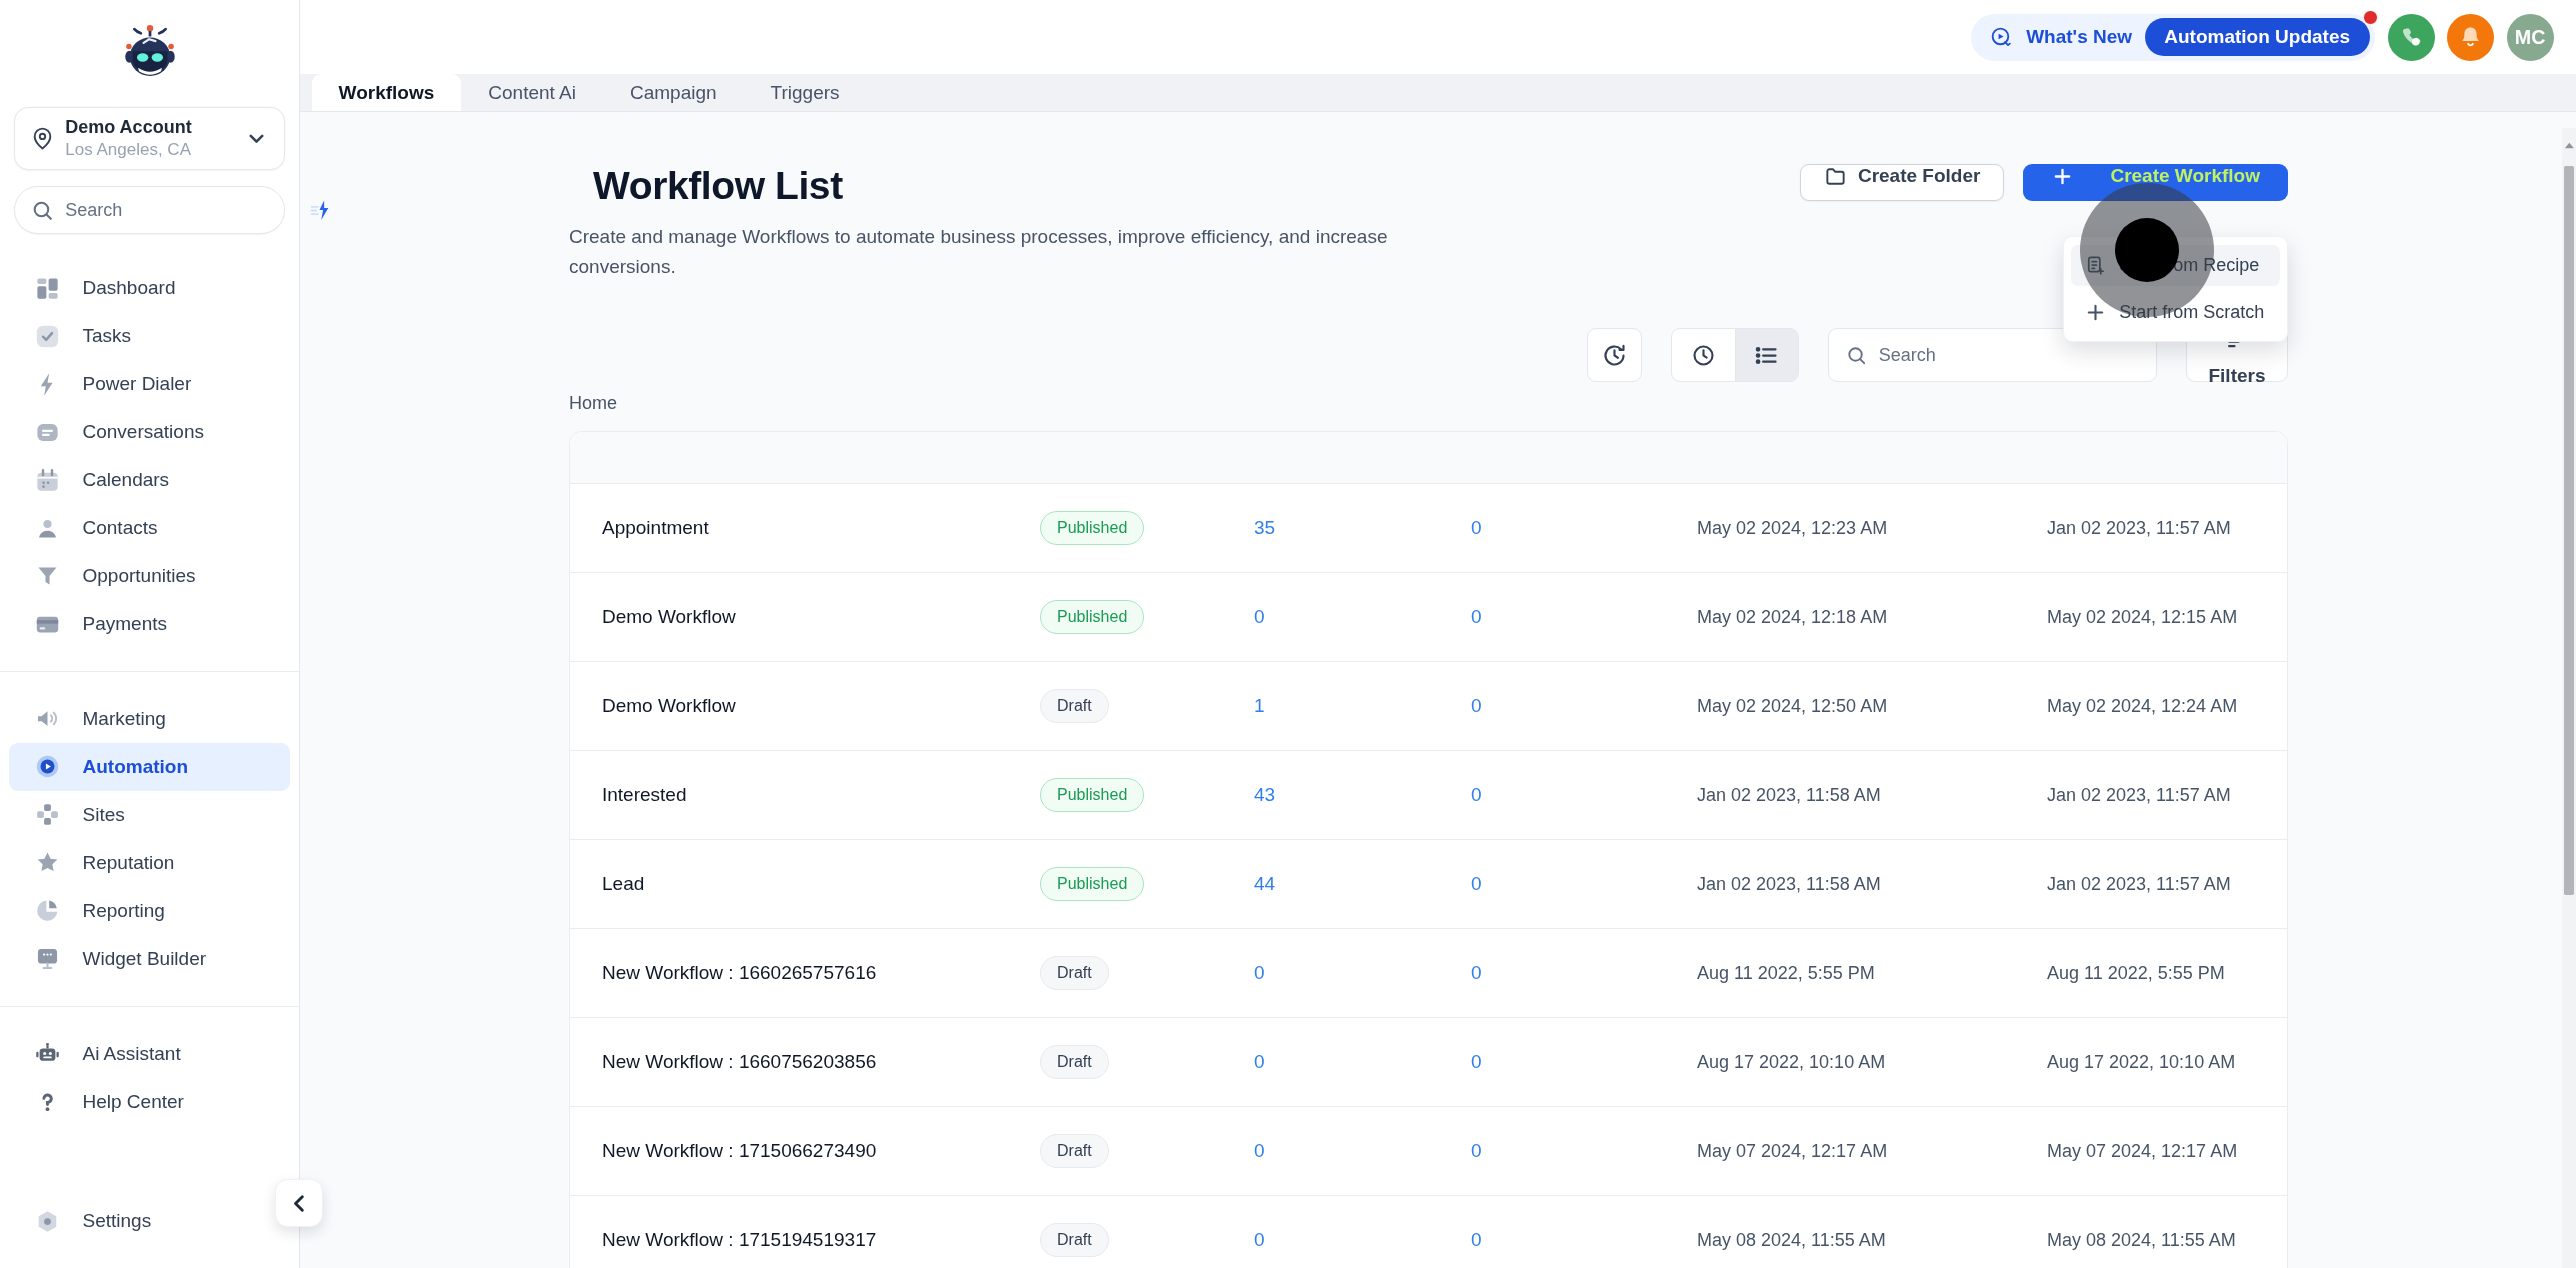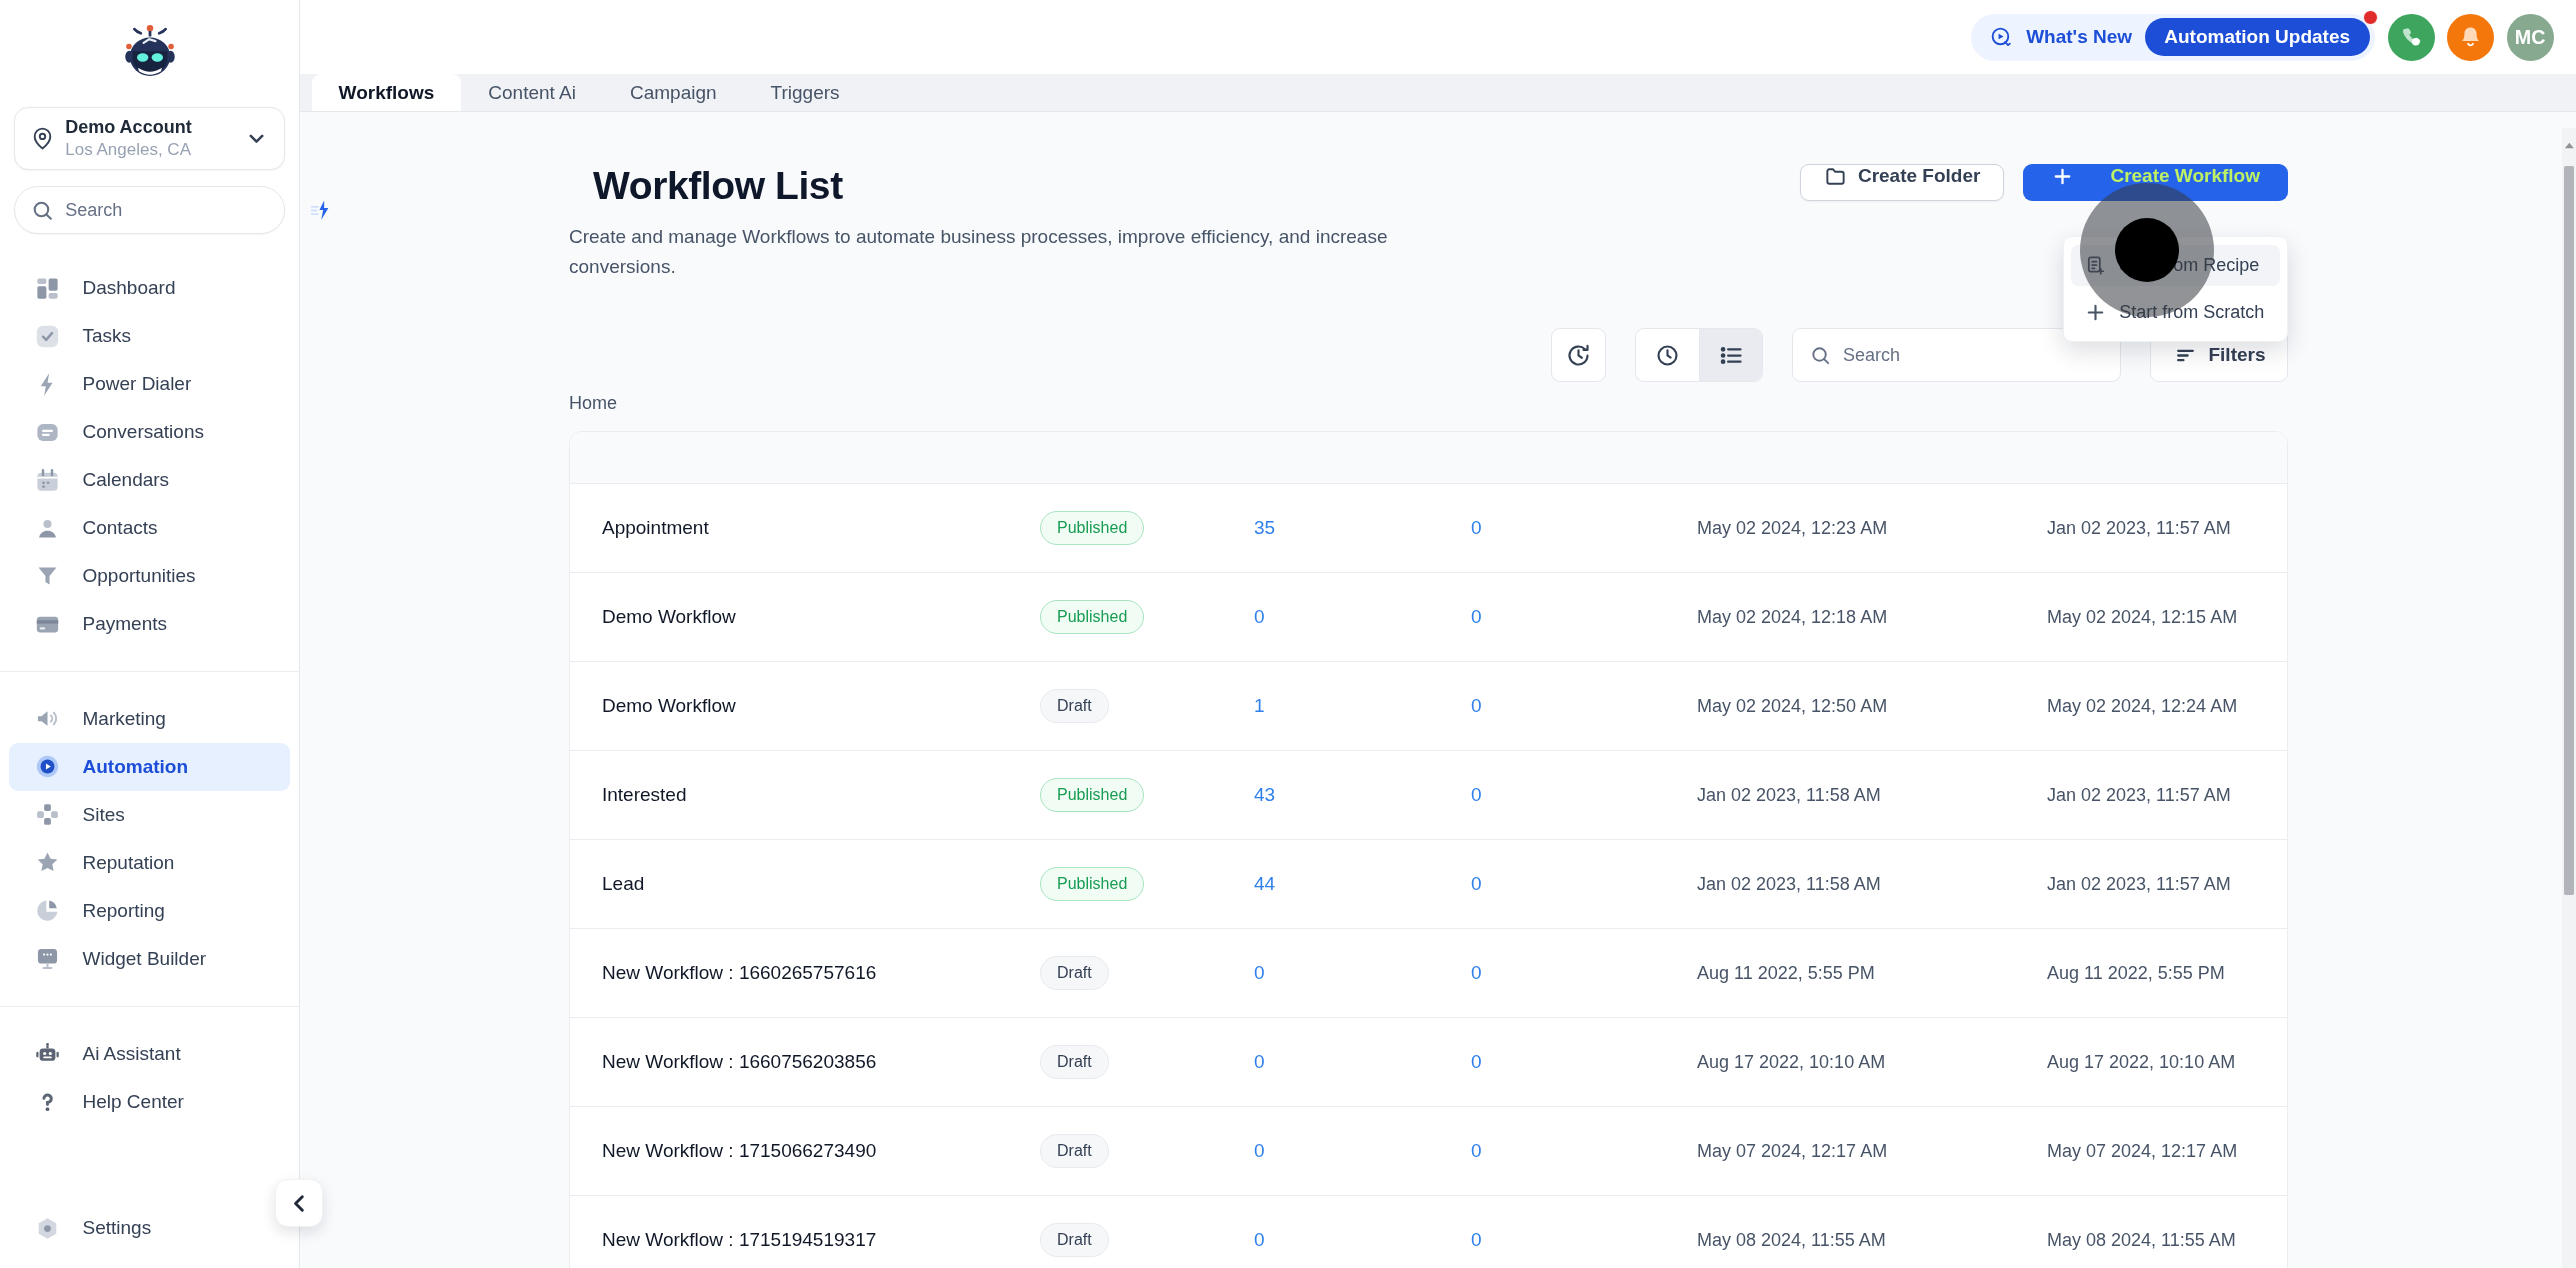--- a/index.html
+++ b/index.html
@@ -25,21 +25,21 @@
   .side-search input::placeholder { color:#667085; }
   .icn { display:inline-flex; width:25px; height:25px; flex:0 0 auto; }
   .icn svg { width:100%; height:100%; }
   .nav { margin-top:30px; }
   .nav-item { display:flex; align-items:center; gap:21.5px; height:48px; padding:0 14.3px 0 34px;
               font-size:19px; color:#344054; cursor:pointer; }
   .nav-item .icn { width:27px; height:27px; }
   .nav-item.active { background:#e7f0fe; color:#1d4ed8; font-weight:600; border-radius:9px;
                      margin:0 9px; padding-left:25px; }
   .divider { height:0.9px; background:#eaecf0; margin:23px 0; }
-  .settings-item { position:absolute; bottom:16px; left:0; right:0; }
+  .settings-item { position:absolute; bottom:23px; left:0; right:0; }
   .collapse-btn { position:absolute; right:-24px; bottom:41px; width:48px; height:48px;
                   background:#fff; border:0.9px solid #f0f1f3; border-radius:12.5px; z-index:60;
                   box-shadow:0 5.4px 14.3px rgba(16,24,40,.12); display:flex; align-items:center;
                   justify-content:center; cursor:pointer; }
   .collapse-btn .icn { width:27px; height:27px; }
 
   
   .main { flex:1; display:flex; flex-direction:column; position:relative; background:#f8fafc; }
   .topbar { height:74px; background:#fff; display:flex; align-items:center; justify-content:flex-end;
             gap:12.5px; padding-right:22.4px; }
@@ -87,21 +87,21 @@
   .seg { width:63px; display:flex; align-items:center; justify-content:center; cursor:pointer; }
   .seg.selected { background:#e9ebf0; border-left:0.9px solid #e4e7ec; }
   .search-box { width:329px; height:54px; background:#fff; border:0.9px solid #e4e7ec; border-radius:9px;
                 display:flex; align-items:center; gap:10.7px; padding:0 16px; }
   .search-box .icn { width:23px; height:23px; }
   .search-box input { border:0; outline:0; flex:1; font-size:18px; color:#344054;
                       font-family:"Liberation Sans",sans-serif; background:transparent; }
   .search-box input::placeholder { color:#667085; }
   .filters-btn { height:54px; padding:0 21.5px; background:#fff; border:0.9px solid #e4e7ec;
                  border-radius:9px; display:flex; align-items:center; gap:10.7px; font-size:19px;
-                 color:#344054; font-weight:600; cursor:pointer; }
+                 color:#344054; font-weight:600; cursor:pointer;flex-direction:column; }
 
   .breadcrumb { position:absolute; left:269px; top:281px; font-size:18px; color:#475467; cursor:pointer; }
 
   .table-card { position:absolute; left:269px; right:288px; top:319px; height:921px; background:#fff;
                 border:0.9px solid #eaecf0; border-radius:12.5px 12.5px 0 0; overflow:hidden; }
   .thead, .trow { display:grid; grid-template-columns:406px 182px 185px 194px 318px 322px 1fr;
                   padding:0 32px; align-items:center;gap:32px; }
   .thead { height:52px; background:#f9fafb; color:#667085; font-size:17px; font-weight:500;
            border-bottom:0.9px solid #eaecf0; }
   .trow { height:89px; border-bottom:0.9px solid #eaecf0; background:#fff; }

